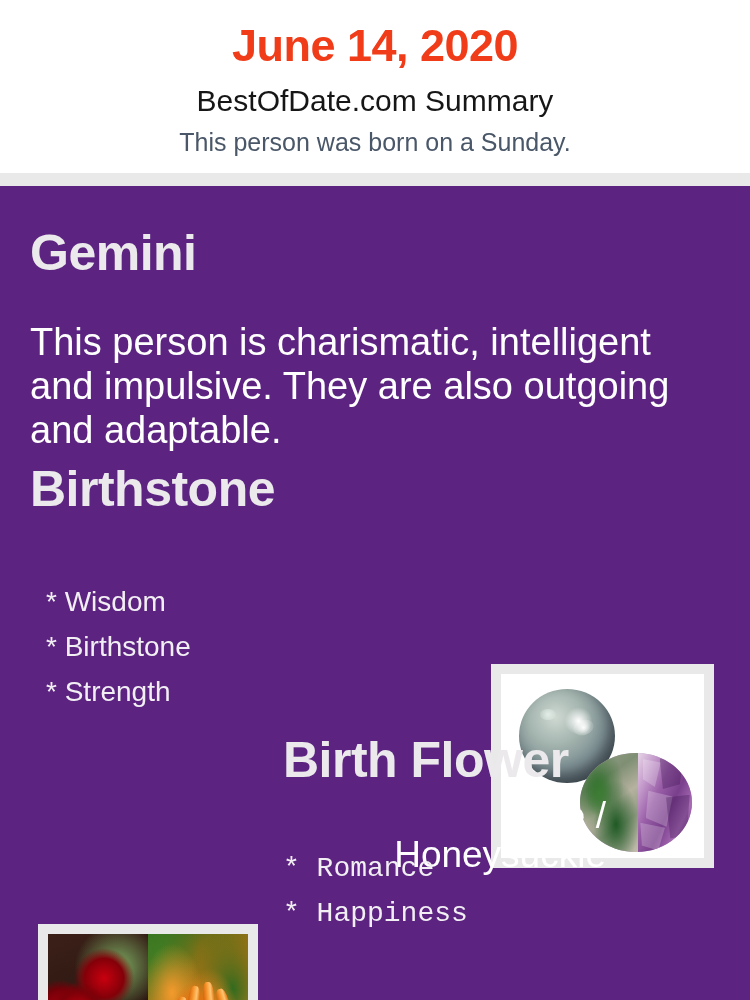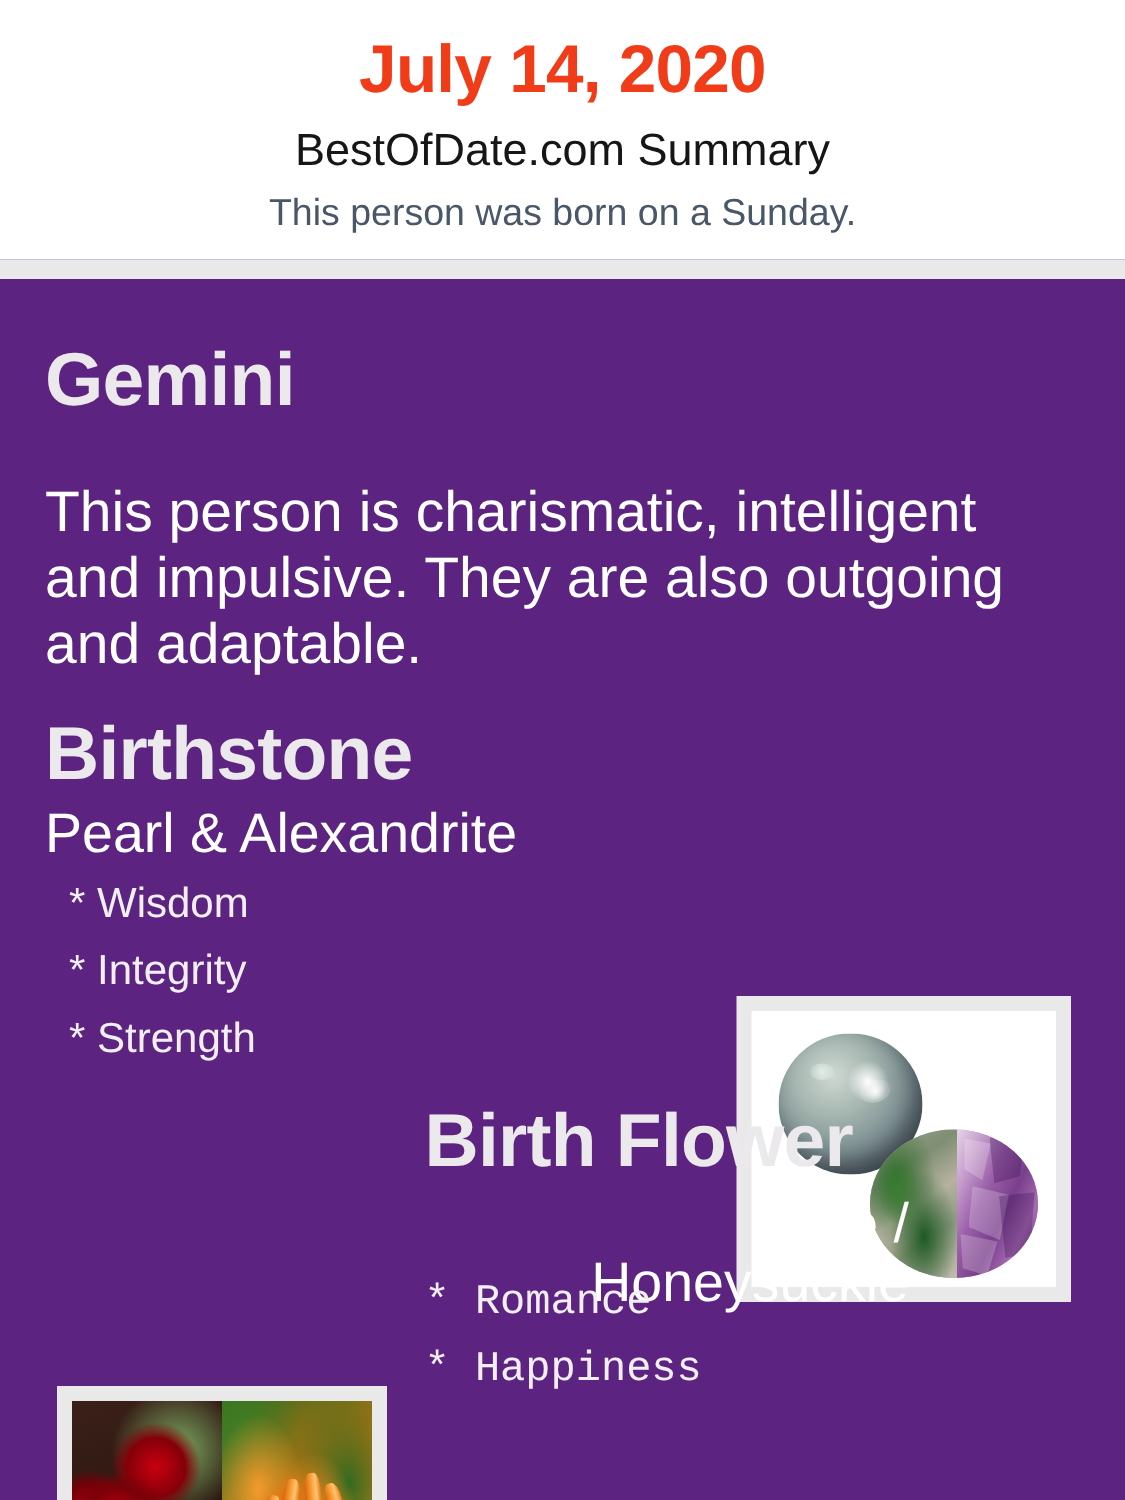--- a/index.html
+++ b/index.html
@@ -106,21 +106,21 @@
     width: 680px;
     font-size: 38px;
     color: #ffffff;
     line-height: 1.16;
     margin-top: 24px;
   }
 
   
   #birthstone-heading {
     position: absolute;
-    left: 30px; top: 291px;
+    left: 30px; top: 278px;
   }
   #birthstone-sub {
     position: absolute;
     left: 30px; top: 351px;
   }
   #birthstone-list {
     position: absolute;
     left: 46px; top: 402px;
   }
   #birthstone-list .bullet { margin-bottom: 17px; }
@@ -275,36 +275,35 @@
     border-radius: 40% 40% 50% 50% / 12% 12% 50% 50%;
     transform-origin: 50% 0%;
   }
 </style>
 </head>
 <body>
 
 <div id="card">
 
   <div id="header">
-    <div id="date-title">July 14, 2020</div>
+    <div id="date-title">June 14, 2020</div>
     <div id="born-line">This person was born on a Sunday.</div>
     <div id="site-summary">BestOfDate.com Summary</div>
   </div>
   <div id="separator"></div>
 
   <div id="body-area">
 
     <div id="zodiac-name" class="section-heading">Gemini</div>
     <div id="zodiac-desc">This person is charismatic, intelligent and impulsive. They are also outgoing and adaptable.</div>
 
     <div id="birthstone-heading" class="section-heading">Birthstone</div>
-    <div id="birthstone-sub" class="section-sub">Pearl &amp; Alexandrite</div>
     <div id="birthstone-list">
       <div class="bullet">* Wisdom</div>
-      <div class="bullet">* Integrity</div>
+      <div class="bullet">* Birthstone</div>
       <div class="bullet">* Strength</div>
     </div>
 
     <div id="birthstone-photo" class="photo-frame">
       <div class="photo-inner">
         <div class="pearl">
           <div class="pearl-hl"></div>
           <div class="pearl-hl2"></div>
         </div>
         <div class="gem">

